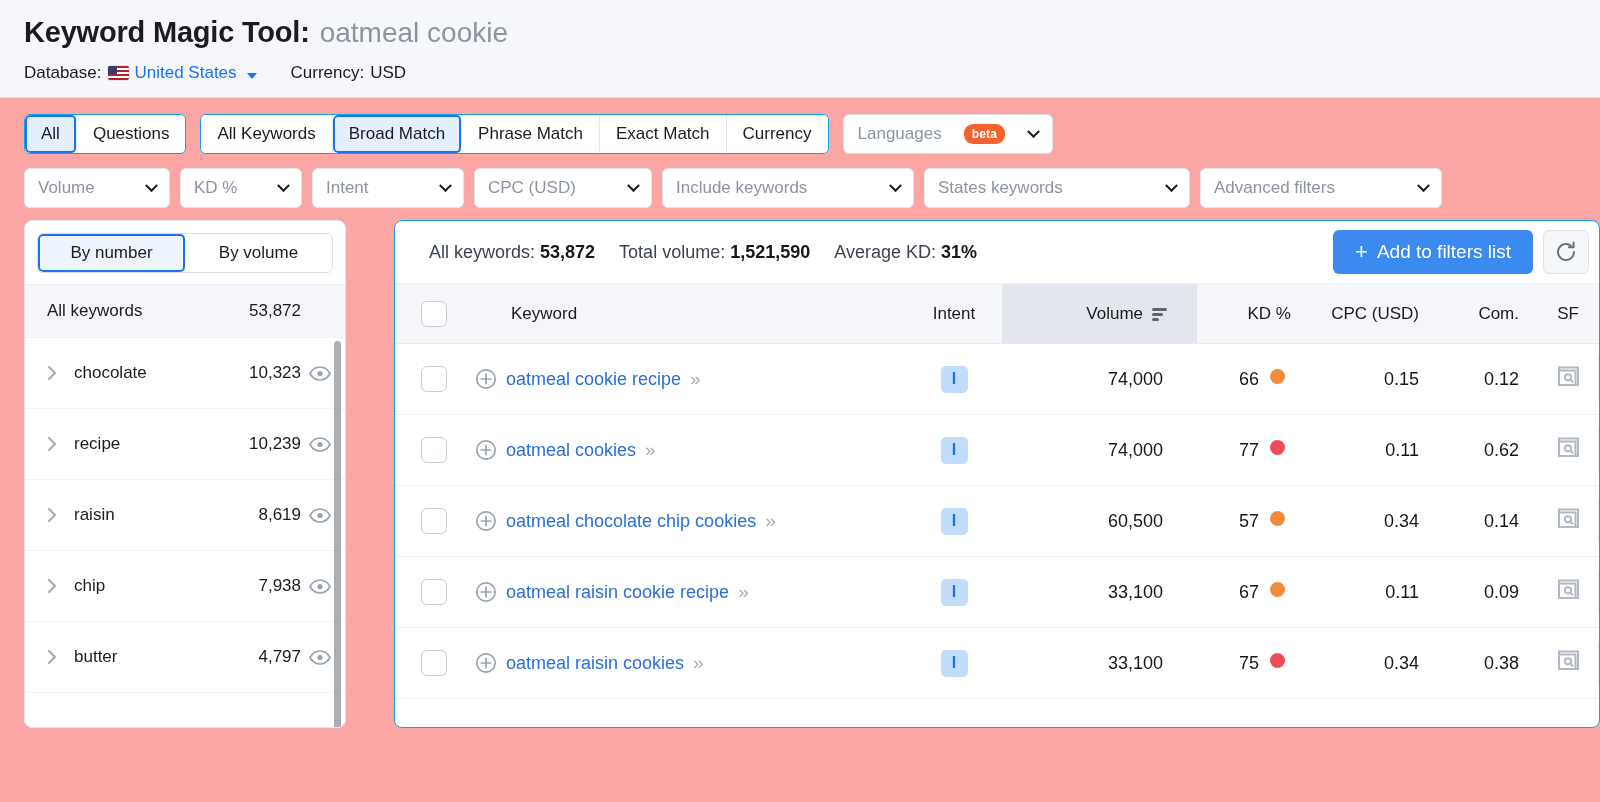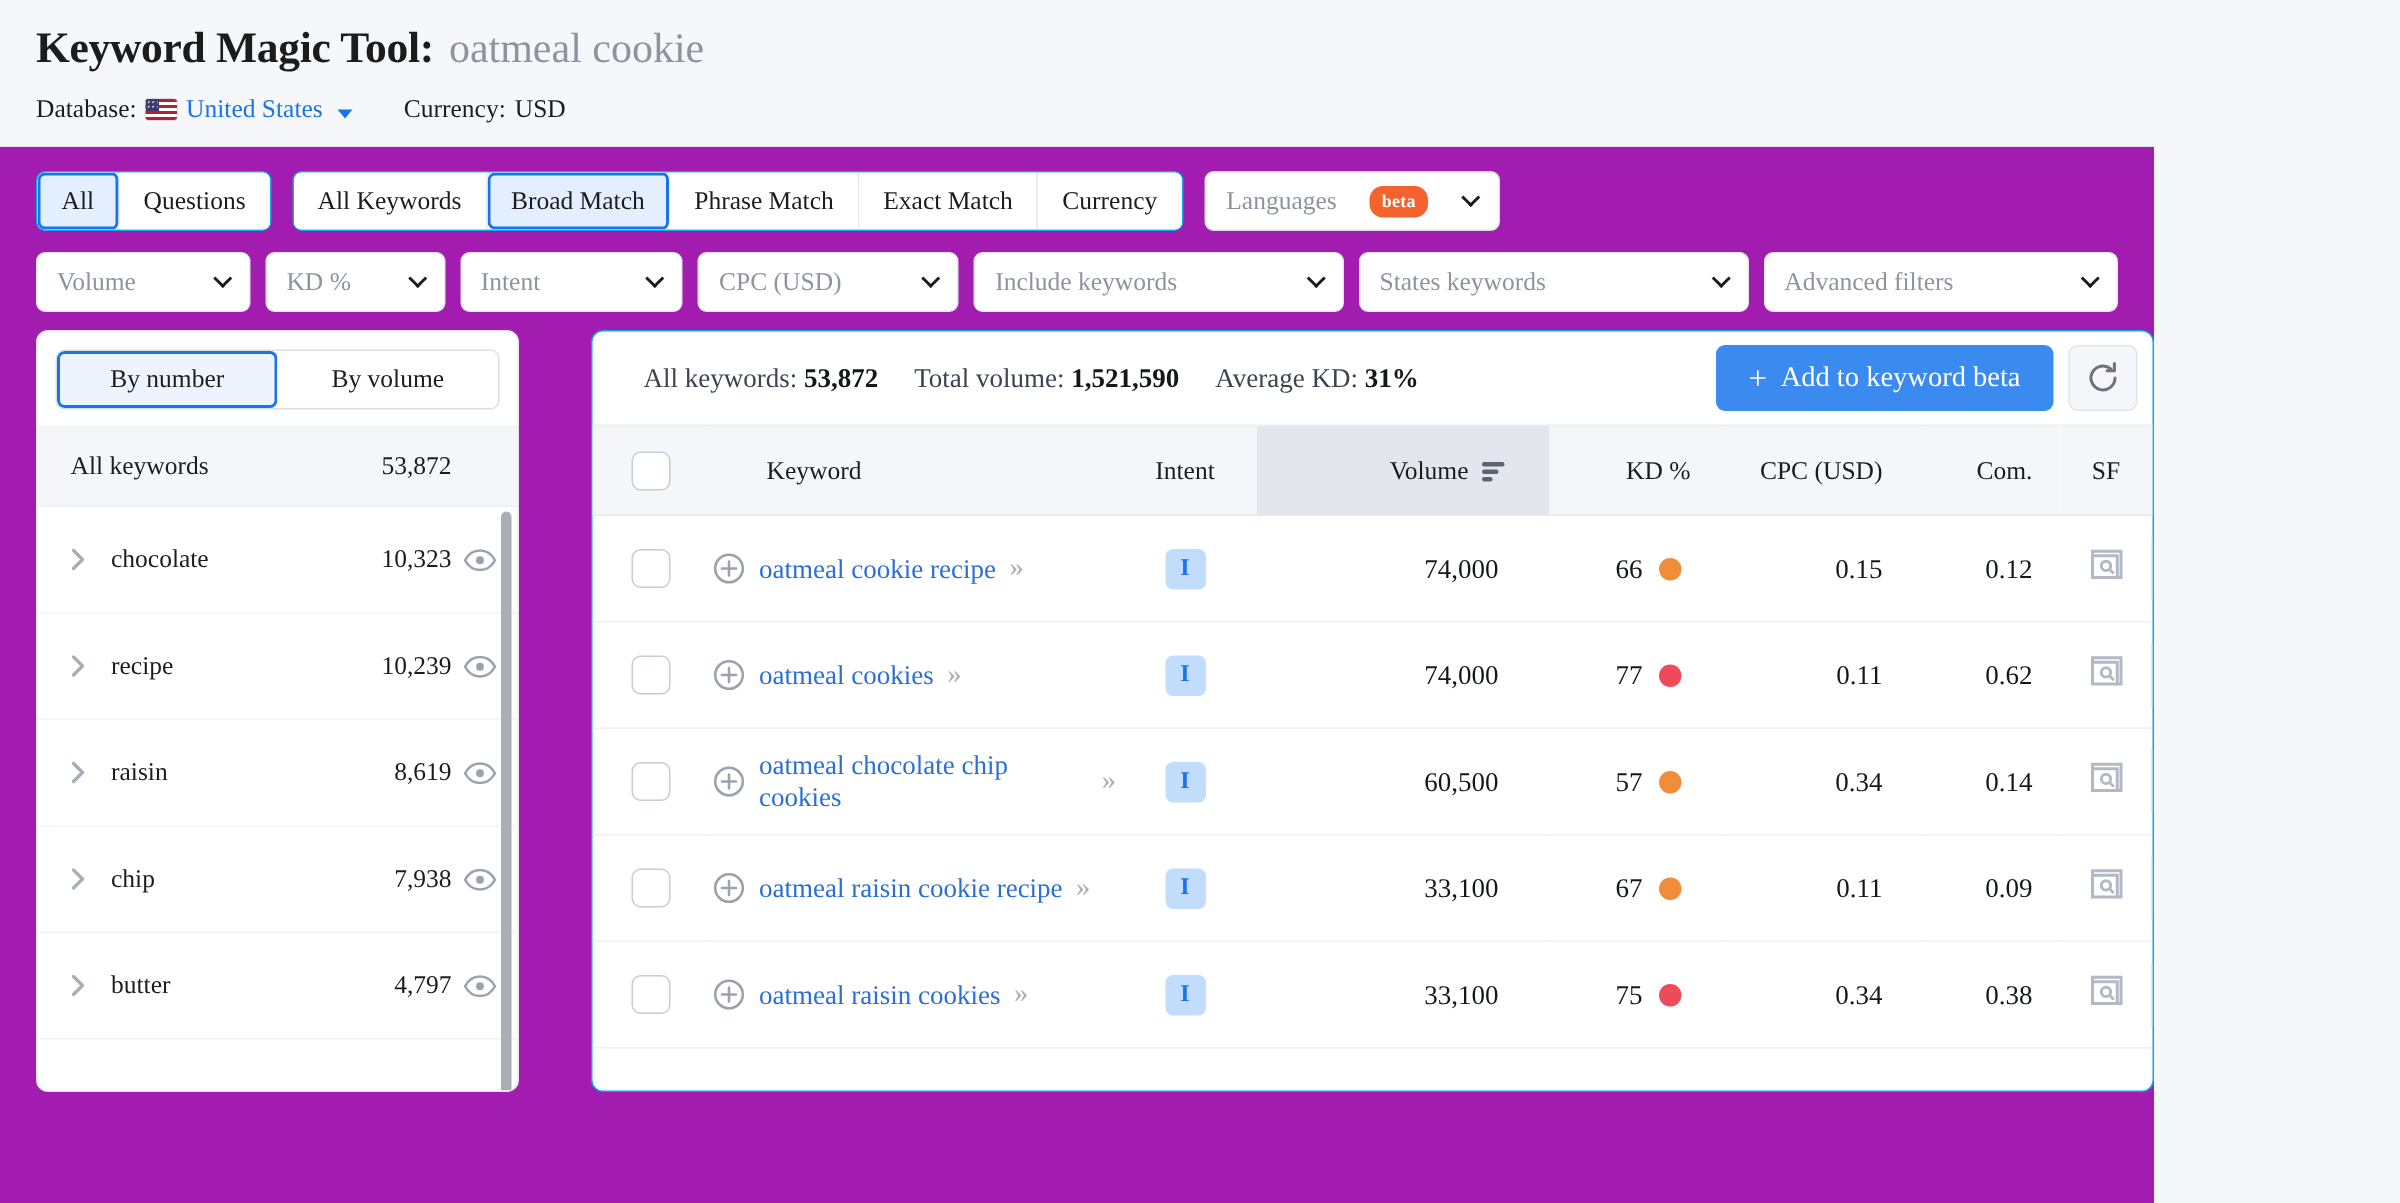--- a/index.html
+++ b/index.html
@@ -3,21 +3,21 @@
 <meta charset="utf-8">
 <style>
   * { box-sizing: border-box; margin: 0; padding: 0; }
   html, body {
     width: 1600px; height: 802px;
     font-family: "Liberation Sans", sans-serif;
     background: #f5f7fa;
     color: #222b35;
     overflow: hidden;
   }
-  .page { width: 1436px; height: 802px; position: relative; background: #a21caf; font-family: Liberation Serif, serif; }
+  .page { width: 1600px; height: 802px; position: relative; background: #fca5a5; }
 
   
   .header { padding: 16px 24px 14px 24px; border-bottom: 1px solid #e3e8ef; background: #f5f7fa; }
   .title-row { display: flex; align-items: baseline; gap: 10px; }
   .title-main { font-size: 29px; font-weight: bold; color: #1c1c1f; letter-spacing: -0.2px; }
   .title-query { font-size: 28px; color: #8c949f; font-weight: normal; }
   .meta-row { display: flex; align-items: center; gap: 34px; margin-top: 14px; }
   .meta-item { display: flex; align-items: center; gap: 6px; font-size: 17px; color: #1c1c1f; }
   .flag {
     display: inline-block; width: 21px; height: 14px; position: relative;
@@ -121,21 +121,21 @@
   .chk { width: 26px; height: 26px; border: 1.6px solid #c7ccd6; border-radius: 6px; background: #fff; display: inline-block; vertical-align: middle; cursor: pointer; }
   .kw-cell { display: flex; align-items: center; gap: 9px; }
   .plus-circle { width: 22px; height: 22px; flex: 0 0 22px; color: #9aa2ae; cursor: pointer; }
   .kw-link { color: #2b6fd4; cursor: pointer; }
   .chevrons { color: #a5adb9; font-size: 19px; letter-spacing: -2px; cursor: pointer; }
   .intent-badge {
     display: inline-flex; align-items: center; justify-content: center;
     width: 27px; height: 27px; border-radius: 5px; background: #c2ddfb;
     color: #1a73e8; font-size: 16px; font-weight: bold; cursor: pointer;
   }
-  .kd-wrap { display: inline-flex; align-items: center; gap: 11px; justify-content: flex-end; }
+  .kd-wrap { display: inline-flex; align-items: flex-start; gap: 11px; justify-content: flex-end; }
   .kd-dot { width: 15px; height: 15px; border-radius: 50%; display: inline-block; }
   .sort-icon { display: inline-flex; flex-direction: column; gap: 2.5px; margin-left: 9px; position: relative; top: 1px; }
   .sort-icon i { display: block; height: 2.6px; background: #5c6471; border-radius: 2px; }
   .sort-icon i:nth-child(1) { width: 15px; }
   .sort-icon i:nth-child(2) { width: 11px; }
   .sort-icon i:nth-child(3) { width: 7px; }
   .th-inner { display: inline-flex; align-items: center; }
   .sf-icon { color: #b2b9c4; display:inline-block; }
   .row-rightline { position: relative; }
   .row-rightline::after { content:""; position: absolute; right: 0; top: 14px; bottom: 14px; width: 1px; background: #e6e9ef; }
@@ -333,21 +333,21 @@
             <b>1,521,590</b>
           </div>
           <div>
             <span>Average KD:</span>
             <b>31%</b>
           </div>
         </div>
         <div class="panel-actions">
           <button class="btn-primary">
             <span class="btn-plus">+</span>
-            <span>Add to keyword beta</span>
+            <span>Add to filters list</span>
           </button>
           <div class="btn-icon">
             <svg width="22" height="22" viewBox="0 0 22 22">
                 <path d="M19 11 A8 8 0 1 1 16.2 4.9" fill="none" stroke="#6b727d" stroke-width="2" stroke-linecap="round"></path>
                 <path d="M18.6 1.4 L18.6 6.2 L13.8 6.2" fill="none" stroke="#6b727d" stroke-width="2" stroke-linecap="round" stroke-linejoin="round"></path>
               </svg>
           </div>
         </div>
       </div>
 

